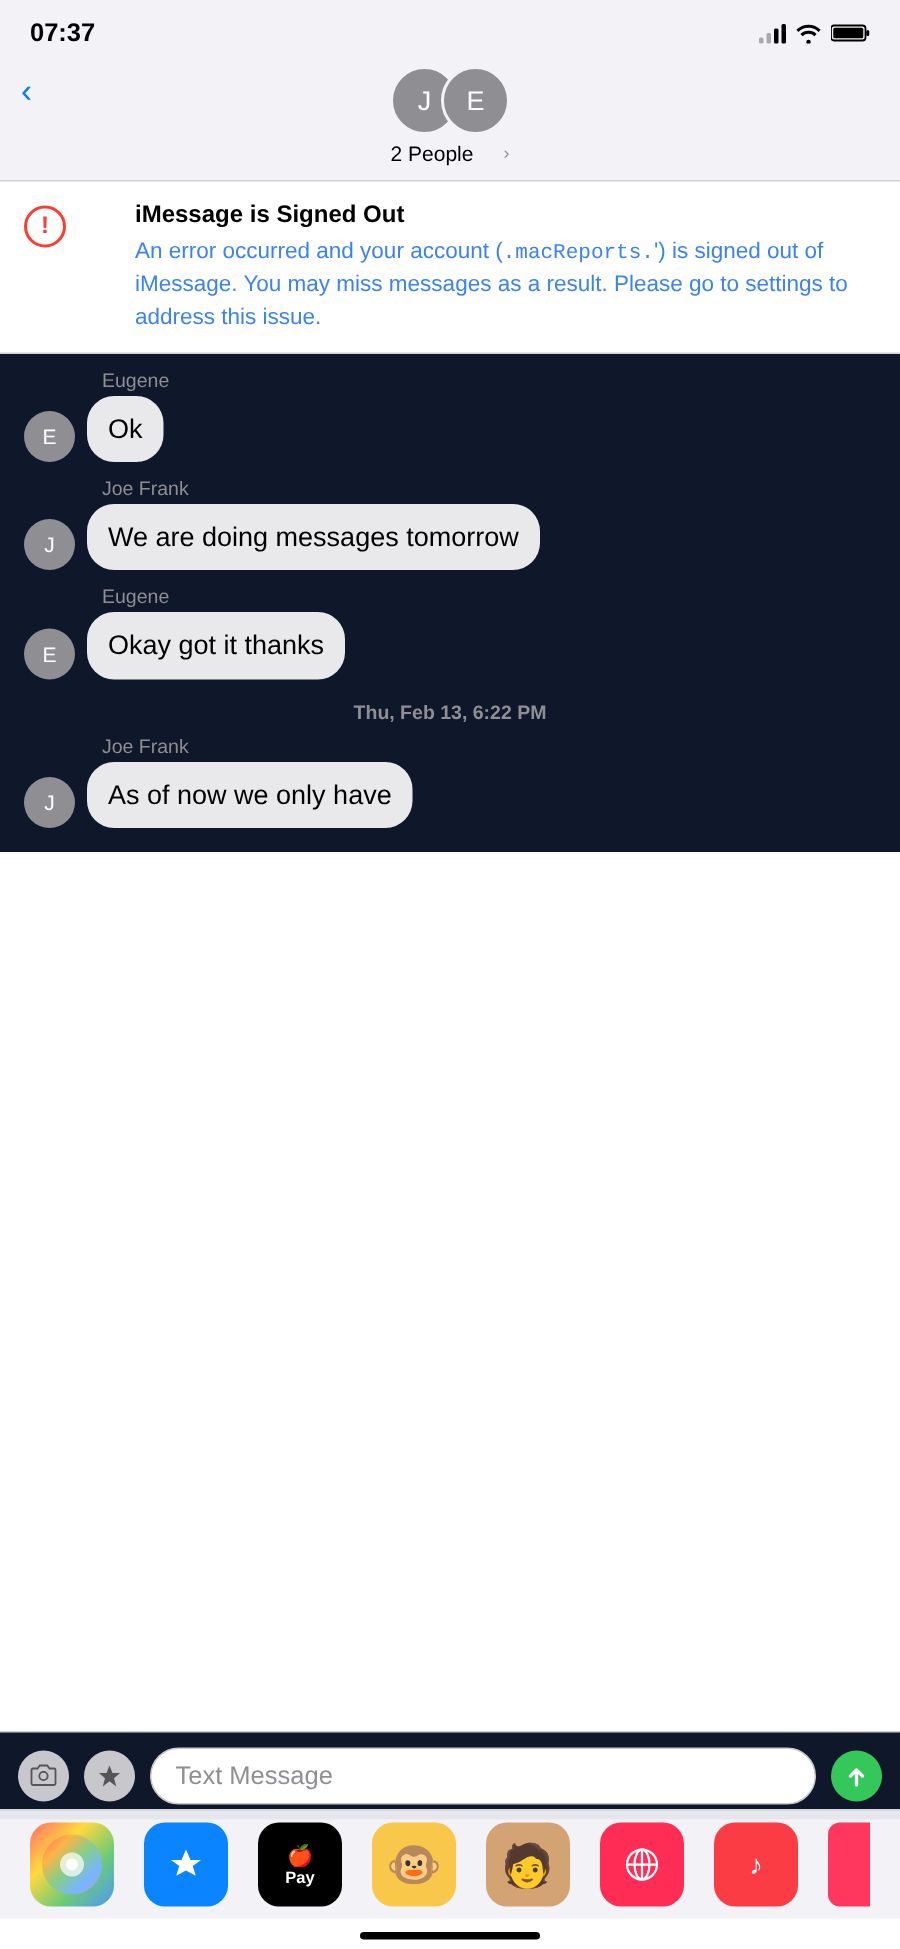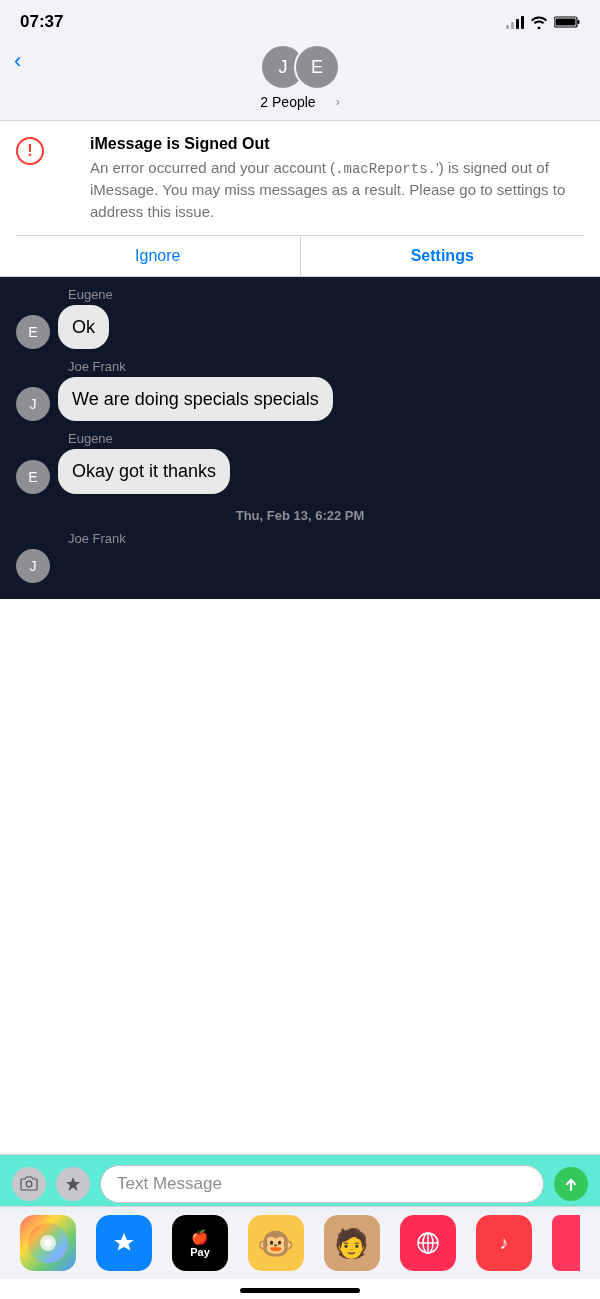--- a/index.html
+++ b/index.html
@@ -120,21 +120,21 @@
     }
     .alert-text-block { flex: 1; margin-left: 36px; }
     .alert-title {
       font-size: 16px;
       font-weight: 700;
       color: #000;
       margin-bottom: 4px;
     }
     .alert-body {
       font-size: 15px;
-      color: #737373;
+      color: #3b82f6;
       line-height: 1.45;
     }
     .alert-body em {
       font-style: normal;
       font-family: 'Courier New', monospace;
       font-size: 14px;
     }
     .alert-actions {
       display: flex;
       border-top: 1px solid #d1d1d6;
@@ -199,21 +199,21 @@
     }
     .sender-label-2 {
       font-size: 13px;
       color: #8e8e93;
       margin-bottom: 3px;
       margin-left: 52px;
     }
 
     
     .input-bar {
-      background: #5eead4;
+      background: #0f172a;
       border-top: 1px solid #d1d1d6;
       display: flex;
       align-items: center;
       padding: 10px 12px;
       gap: 10px;
       position: absolute;
       bottom: 86px;
       left: 0;
       right: 0;
     }
@@ -350,52 +350,49 @@
   <div class="alert-banner">
     <div class="alert-content">
       <div class="alert-icon">!</div>
       <div class="alert-text-block">
         <div class="alert-title">iMessage is Signed Out</div>
         <div class="alert-body">
           <span>An error occurred and your account (</span><em>.macReports.</em><span>') is signed out of iMessage. You may miss messages as a result. Please go to settings to address this issue.</span>
         </div>
       </div>
     </div>
-    <div class="alert-actions">
-      <div class="alert-action">Ignore</div>
-      <div class="alert-action bold">Settings</div>
-    </div>
   </div>
 
   <div class="messages-scroll">
     <div class="messages-area">
 
       <div class="sender-label">Eugene</div>
       <div class="message-row">
         <div class="msg-avatar">E</div>
         <div class="bubble">Ok</div>
       </div>
 
       <div class="sender-label" style="margin-top:10px;">Joe Frank</div>
       <div class="message-row">
         <div class="msg-avatar">J</div>
-        <div class="bubble">We are doing specials specials</div>
+        <div class="bubble">We are doing messages tomorrow</div>
       </div>
 
       <div class="sender-label" style="margin-top:10px;">Eugene</div>
       <div class="message-row">
         <div class="msg-avatar">E</div>
         <div class="bubble">Okay got it thanks</div>
       </div>
 
       <div class="timestamp-center">Thu, Feb 13, 6:22 PM</div>
 
       <div class="sender-label-2">Joe Frank</div>
       <div class="message-row">
         <div class="msg-avatar">J</div>
+        <div class="bubble">As of now we only have</div>
       </div>
 
     </div>
   </div>
 
   <div class="input-bar">
     <div class="input-icon-btn">
       <svg width="18" height="16" viewBox="0 0 18 16" fill="none">
         <path d="M6.5 1L5 3H2a1 1 0 0 0-1 1v9a1 1 0 0 0 1 1h14a1 1 0 0 0 1-1V4a1 1 0 0 0-1-1h-3L11.5 1h-5z" stroke="#555" stroke-width="1.2" fill="none"></path>
         <circle cx="9" cy="8" r="2.8" stroke="#555" stroke-width="1.2" fill="none"></circle>

